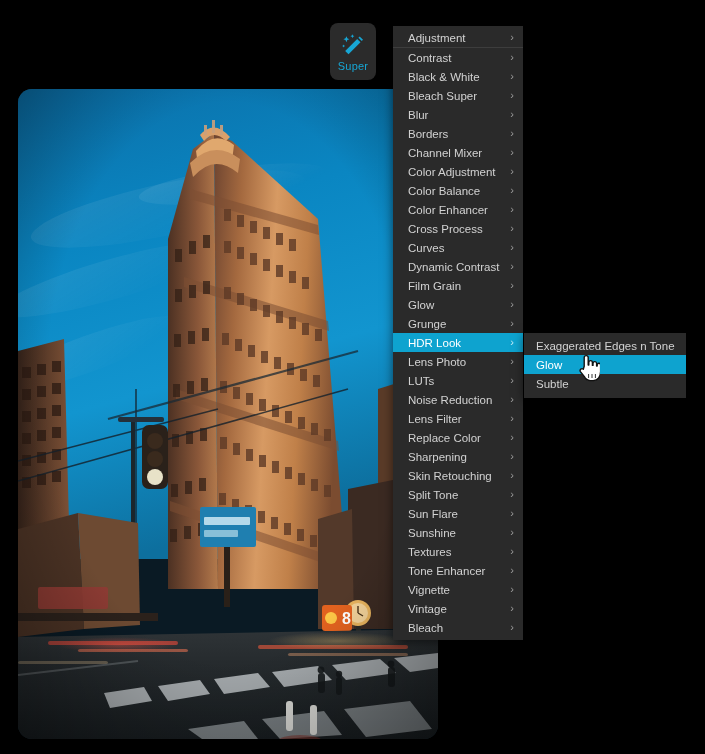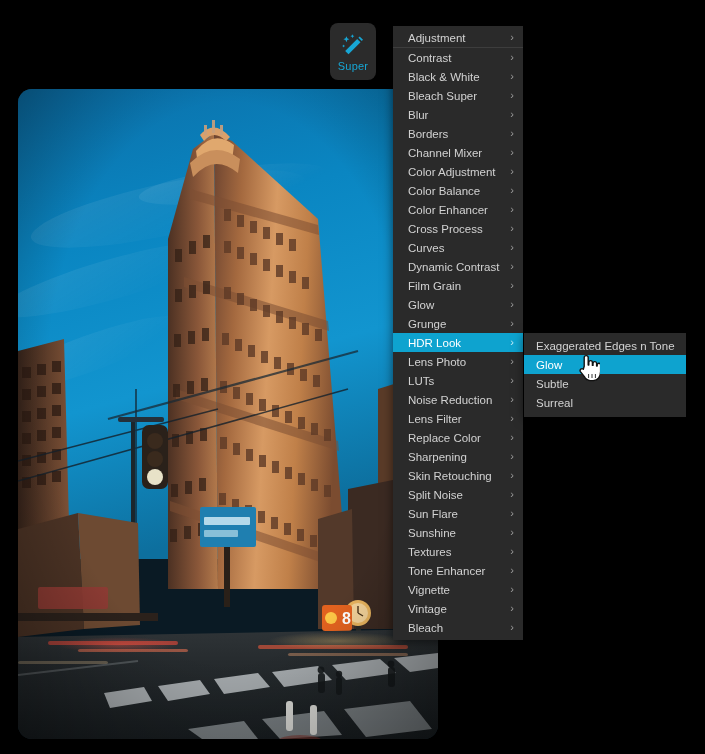--- a/index.html
+++ b/index.html
@@ -513,21 +513,21 @@
       </div>
       <div class="mi">
         <span class="txt">Sharpening</span>
         <span class="arw">›</span>
       </div>
       <div class="mi">
         <span class="txt">Skin Retouching</span>
         <span class="arw">›</span>
       </div>
       <div class="mi">
-        <span class="txt">Split Noise</span>
+        <span class="txt">Split Tone</span>
         <span class="arw">›</span>
       </div>
       <div class="mi">
         <span class="txt">Sun Flare</span>
         <span class="arw">›</span>
       </div>
       <div class="mi">
         <span class="txt">Sunshine</span>
         <span class="arw">›</span>
       </div>
@@ -555,23 +555,20 @@
 
   <div id="submenu">
       <div class="si">
         <span>Exaggerated Edges n Tone</span>
       </div>
       <div class="si active">
         <span>Glow</span>
       </div>
       <div class="si">
         <span>Subtle</span>
-      </div>
-      <div class="si">
-        <span>Surreal</span>
       </div>
     </div>
 
   <svg id="cursor" viewBox="0 0 22 30">
     <path d="M6.2 13.2 V4.6 a2 2 0 0 1 4 0 V12 h.6 V9.4 a1.8 1.8 0 0 1 3.6 0 V12.4 h.6 V10.4 a1.8 1.8 0 0 1 3.6 0 V13 h.6 V12 a1.7 1.7 0 0 1 3.4 0 v6.6 c0 4.6 -2.6 9 -7.4 9 h-3 c-3 0 -4.6 -1.6 -6 -4.2 L2.4 18.6 a1.9 1.9 0 0 1 2.9 -2.4 z" fill="#ffffff" stroke="#111111" stroke-width="1.4" stroke-linejoin="round"></path>
     <g stroke="#111111" stroke-width="1" opacity=".85">
       <path d="M10.6 21 v4"></path>
         <path d="M14 21 v4"></path>
         <path d="M17.4 21 v4"></path>
     </g>

